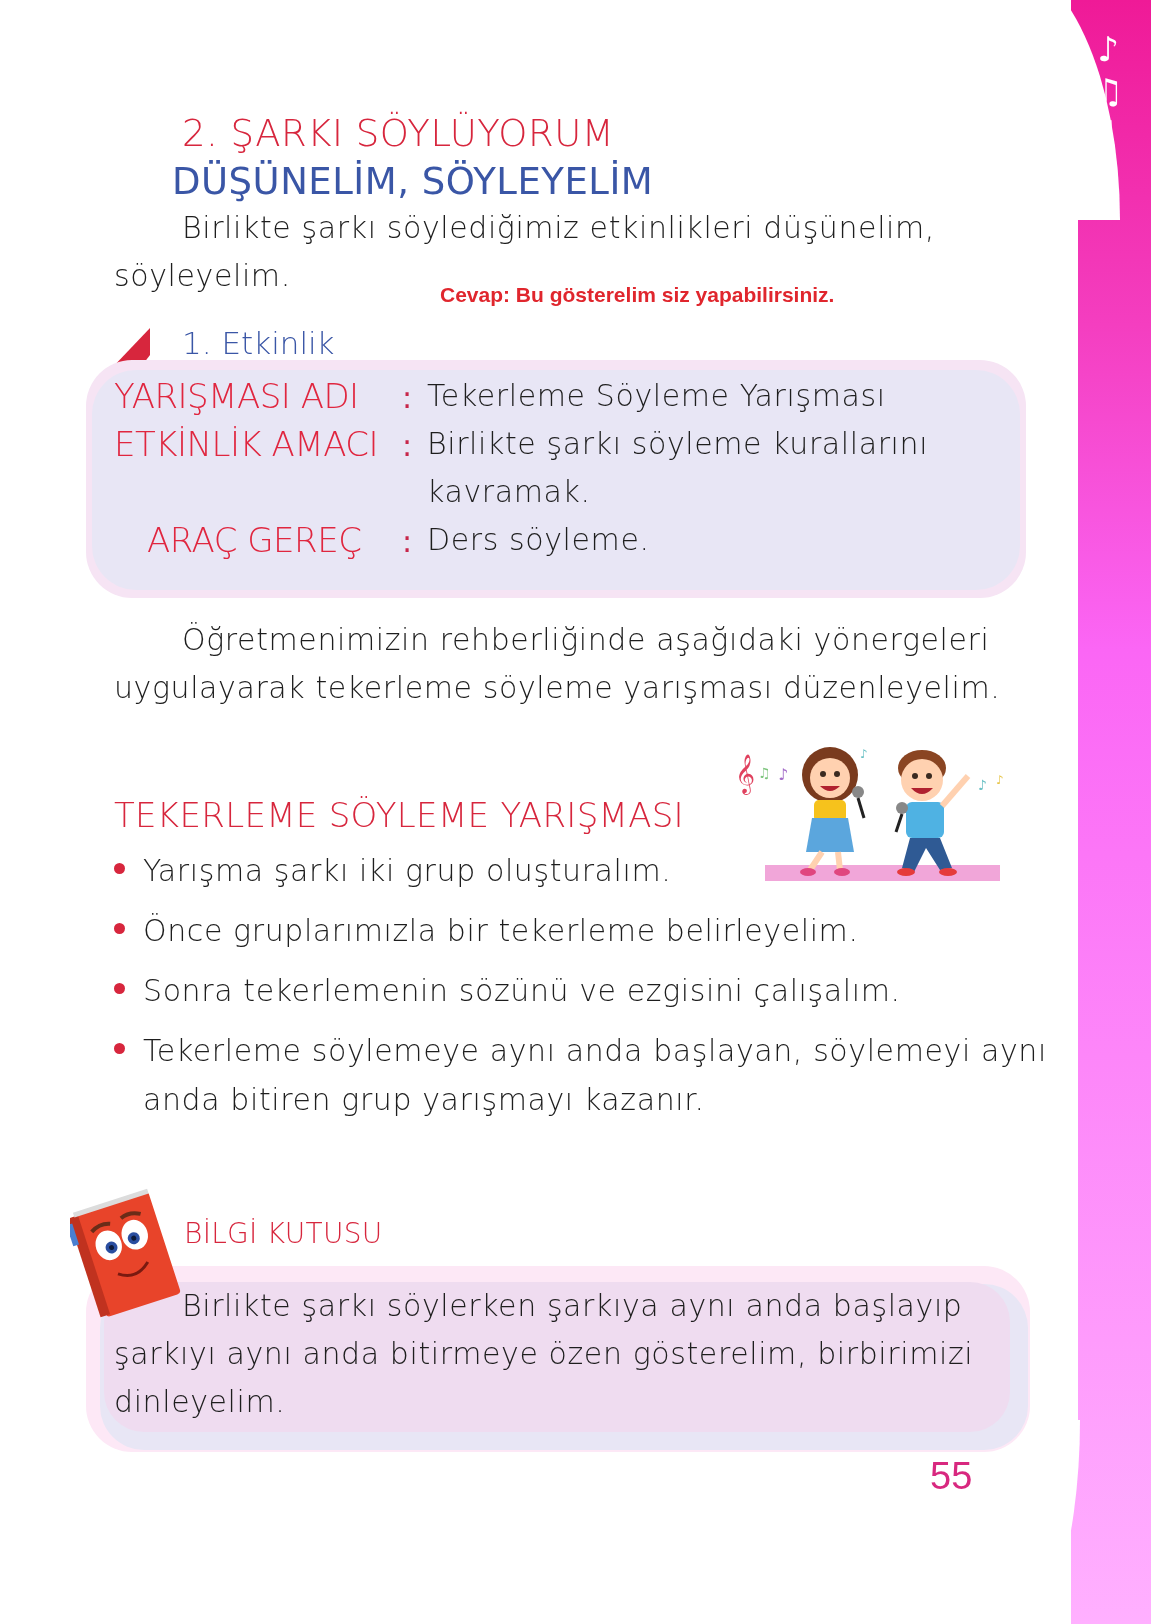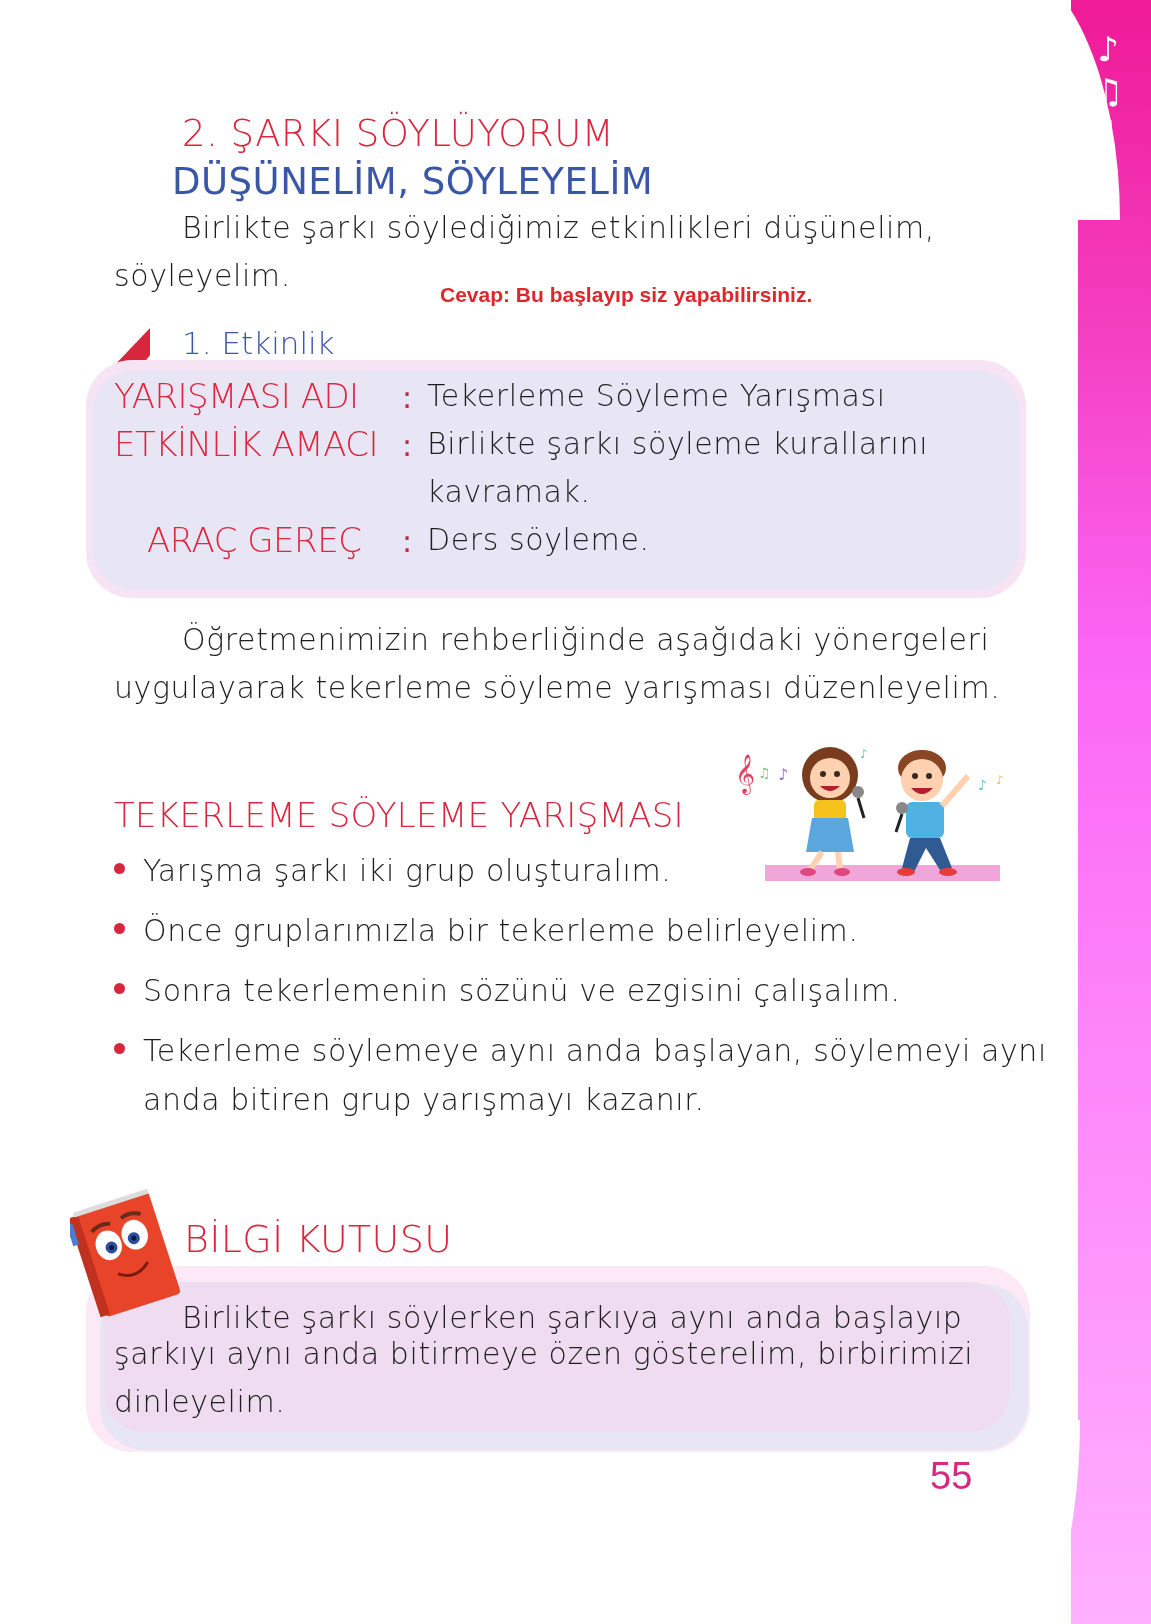--- a/index.html
+++ b/index.html
@@ -57,21 +57,21 @@
   .colon { font-size:30px; color:#c7264a; }
   .value { font-size:30px; color:#1e1e1e; font-weight:300; letter-spacing:0.6px; }
 
   .section-title { color:#d7263d; font-size:34px; top:795px; left:114px; letter-spacing:0.3px; font-weight:300; }
   .bullet { position:absolute; left:114px; font-size:30px; color:#1e1e1e; font-weight:300; letter-spacing:0.6px; white-space:nowrap; }
   .bullet .dot { display:inline-block; width:11px; height:11px; border-radius:50%; background:#d7263d; margin-right:18px; vertical-align:middle; position:relative; top:-4px; }
 
   .kids {
     position:absolute; top:740px; left:730px; width:280px; height:150px;
   }
-  .bilgi-title { color:#d7263d; font-size:38px; top:1217px; left:184px; font-weight:300; letter-spacing:0.3px; }
+  .bilgi-title { color:#d7263d; font-size:28px; top:1217px; left:184px; font-weight:300; letter-spacing:0.3px; }
   .bilgi-box-outer {
     position:absolute; top:1266px; left:86px; width:944px; height:186px;
     background:#fde8f6; border-radius:46px;
   }
   .bilgi-box-bottom {
     position:absolute; top:1284px; left:100px; width:928px; height:166px;
     background:#e8e6f5; border-radius:44px;
   }
   .bilgi-box-inner {
     position:absolute; top:1282px; left:104px; width:906px; height:150px;
@@ -91,21 +91,21 @@
   <span>♪</span>
   <span>♫</span>
   <span>♩</span>
 </div>
 
 <div class="abs title-red">2. ŞARKI SÖYLÜYORUM</div>
 <div class="abs title-blue">DÜŞÜNELİM, SÖYLEYELİM</div>
 
 <div class="abs body-text" style="top:210px;left:182px;">Birlikte şarkı söylediğimiz etkinlikleri düşünelim,</div>
 <div class="abs body-text" style="top:258px;left:114px;">söyleyelim.</div>
-<div class="abs answer">Cevap: Bu başlayıp siz yapabilirsiniz.</div>
+<div class="abs answer">Cevap: Bu gösterelim siz yapabilirsiniz.</div>
 
 <div class="red-tab"></div>
 <div class="abs etkinlik-num">1. Etkinlik</div>
 <div class="activity-box"></div>
 <div class="activity-box-inner"></div>
 
 <div class="abs label-red" style="top:376px;left:114px;">YARIŞMASI ADI</div>
 <div class="abs colon" style="top:380px;left:402px;">:</div>
 <div class="abs value" style="top:378px;left:427px;text-align:center;">Tekerleme Söyleme Yarışması</div>
 
@@ -190,17 +190,17 @@
     <circle cx="68" cy="53" r="6" fill="#2a4ea0"></circle>
     <circle cx="44" cy="55" r="2.5" fill="#0d1a3a"></circle>
     <circle cx="68" cy="53" r="2.5" fill="#0d1a3a"></circle>
     <path d="M30 34 Q40 28 50 32" stroke="#6a2c18" stroke-width="4" fill="none"></path>
     <path d="M62 30 Q72 26 82 32" stroke="#6a2c18" stroke-width="4" fill="none"></path>
     <path d="M42 82 Q58 94 74 80" stroke="#7a1a10" stroke-width="3" fill="none"></path>
   </g>
 </svg>
 
 <div class="abs bilgi-title">BİLGİ KUTUSU</div>
-<div class="abs body-text" style="top:1288px;left:182px;margin-top:12px;">Birlikte şarkı söylerken şarkıya aynı anda başlayıp</div>
+<div class="abs body-text" style="top:1288px;left:182px;">Birlikte şarkı söylerken şarkıya aynı anda başlayıp</div>
 <div class="abs body-text" style="top:1336px;left:114px;">şarkıyı aynı anda bitirmeye özen gösterelim, birbirimizi</div>
 <div class="abs body-text" style="top:1384px;left:114px;">dinleyelim.</div>
 
 <div class="page-number">55</div>
 
 </body></html>

